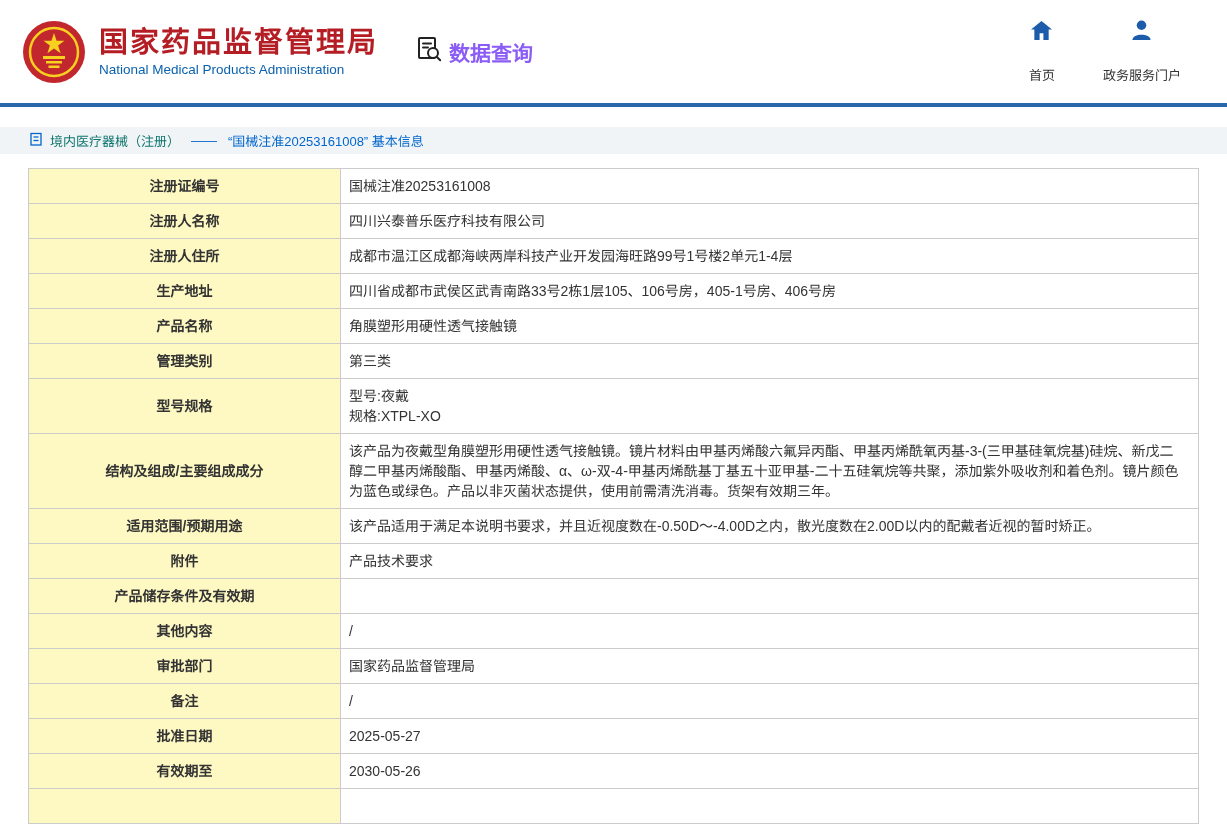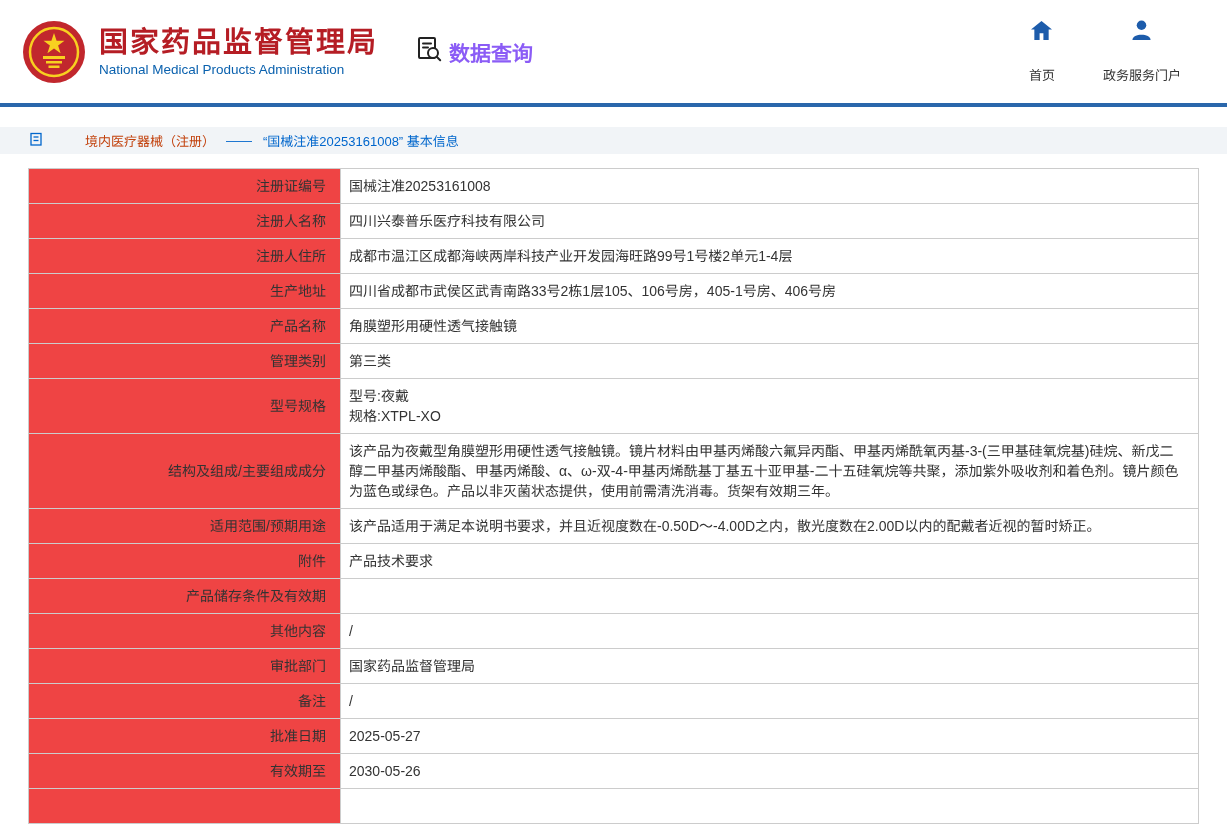--- a/index.html
+++ b/index.html
@@ -24,34 +24,34 @@
 
   .divider { height: 4px; background: #2a67ab; }
 
   
   .breadcrumb {
     margin-top: 20px; height: 27px; background: #f1f4f7;
     display: flex; align-items: center; gap: 7px;
     padding: 0 29px; font-size: 13px;
   }
   .breadcrumb svg { width: 14px; height: 14px; flex: none; }
-  .crumb-link { color: #c2410c; cursor: pointer; margin-left: 35px; }
+  .crumb-link { color: #0f766e; cursor: pointer; }
   .crumb-sep { color: #0066cc; margin: 0 4px; }
   .crumb-current { color: #0066cc; }
 
   
   .table-wrap { margin: 14px 28px 0 28px; }
   table.info { width: 100%; border-collapse: collapse; table-layout: fixed; }
   .info th, .info td {
     border: 1px solid #ccc;
     font-size: 14px; font-weight: normal;
     line-height: 20px; padding: 7px 14px;
     vertical-align: middle;
   }
-  .info th { width: 312px; background: #ef4444; text-align: right; color: #333; }
+  .info th { width: 312px; background: #fef9c3; text-align: center; color: #333; font-weight: bold; }
   .info td { text-align: left; color: #333; white-space: pre-line; padding-left: 8px; }
   .info th:empty::after, .info td:empty::after { content: "\00a0"; }
 </style>
 </head>
 <body>
 
 <div class="header">
   <span class="logo">
     <svg viewBox="0 0 64 64" width="64" height="64" aria-hidden="true">
       <circle cx="32" cy="32" r="31" fill="#c1272d"></circle>

